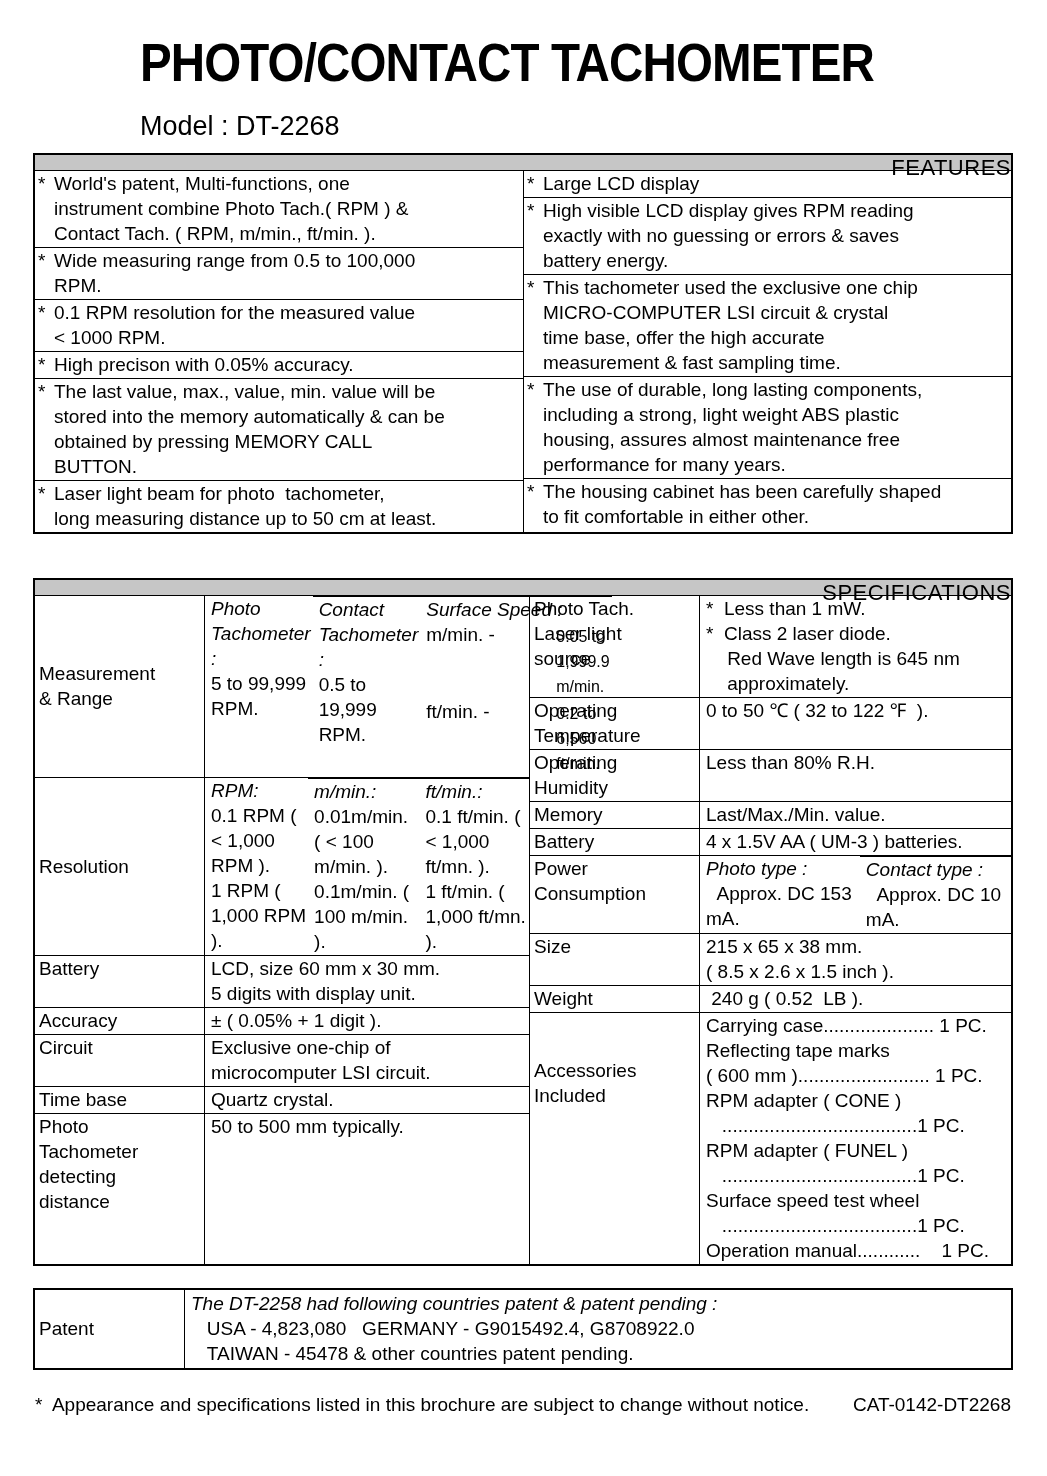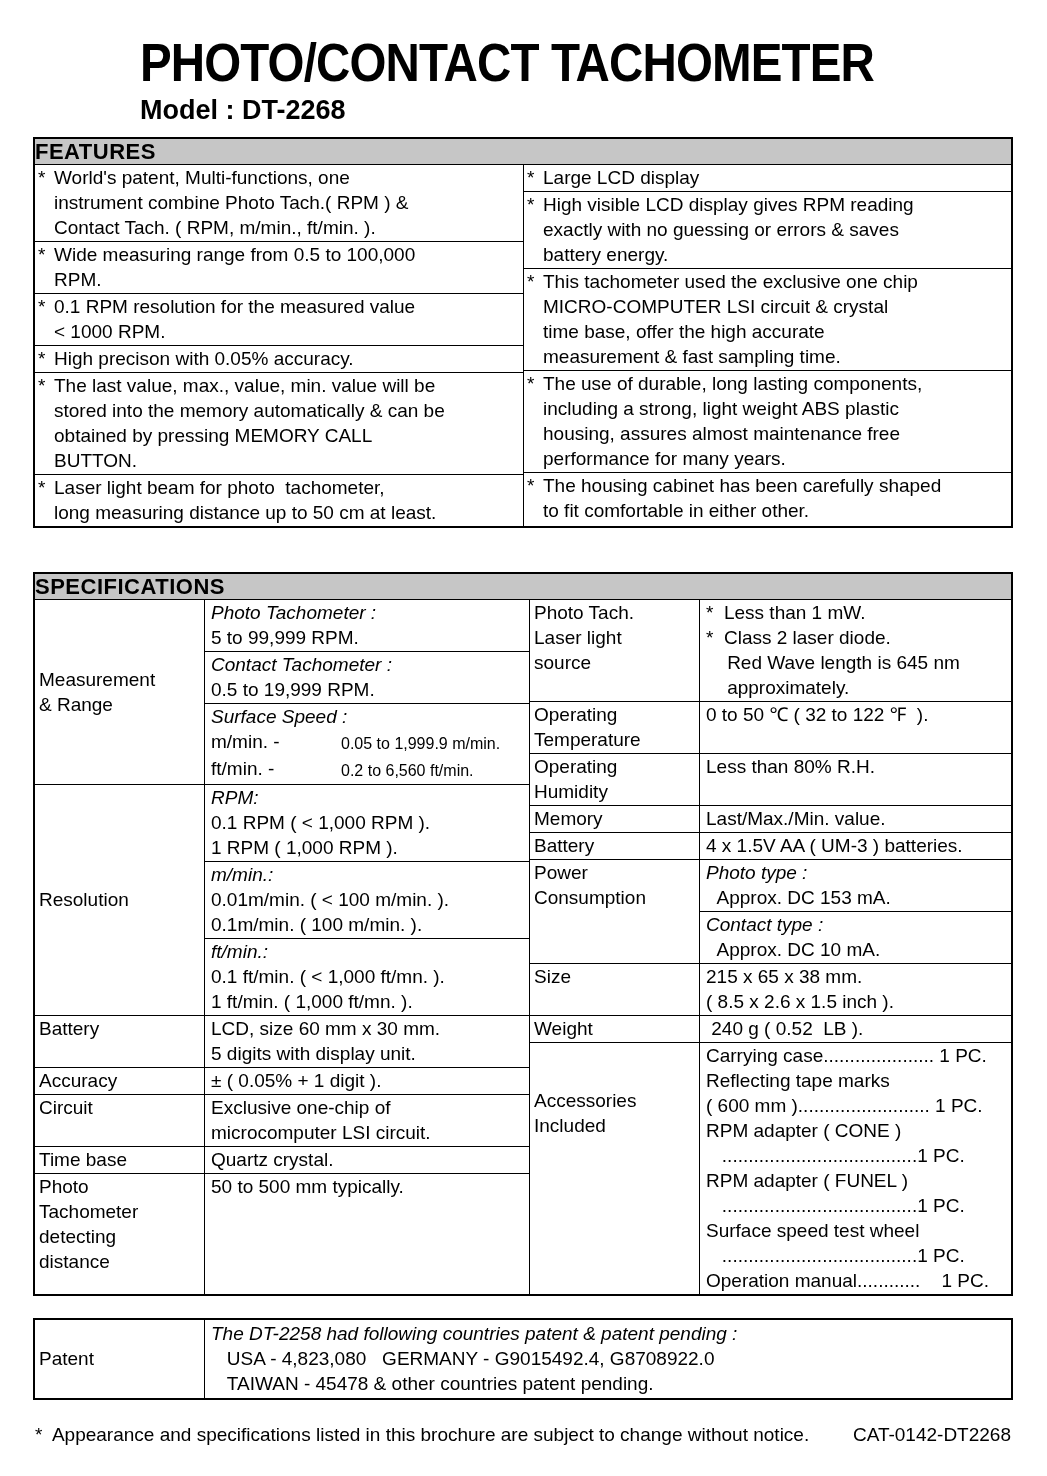--- a/index.html
+++ b/index.html
@@ -9,26 +9,26 @@
     font-family:"Liberation Sans", sans-serif;
     font-size:19px; line-height:25px; color:#000;
   }
   .page { padding:36px 34px 0 33px; width:1047px; height:1476px; }
 
   .title {
     margin-left:107px; font-size:54px; line-height:52px; font-weight:bold;
     letter-spacing:-1px; white-space:nowrap;
     transform:scaleX(0.88); transform-origin:left center;
   }
-  .model { margin:8px 0 0 107px; font-size:27px; line-height:28px; font-weight:bold; }
+  .model { margin:24px 0 0 107px; font-size:27px; line-height:28px; font-weight:normal; }
 
   .btable { border:2px solid #000; margin-top:13px; }
   .band {
-    background:#c6c6c6; border-bottom:1px solid #000; text-align:left;
-    font-size:22px; line-height:26px; height:26px; letter-spacing:0.5px;font-weight:bold;
+    background:#c6c6c6; border-bottom:1px solid #000; text-align:right;
+    font-size:22px; line-height:26px; height:16px; letter-spacing:0.5px;
   }
   .cols { display:flex; align-items:stretch; }
   .half { display:flex; flex-direction:column; }
   .half.lf { width:50%; }
   .half.rt { flex:1; border-left:1px solid #000; }
   .half.splf { width:494px; }
 
   
   .fcell { display:flex; padding:0 4px 1px 3px; }
   .fcell + .fcell { border-top:1px solid #000; }
@@ -39,33 +39,33 @@
   .srow { display:flex; align-items:stretch; }
   .srow + .srow { border-top:1px solid #000; }
   .grow { flex:1; }
   .slabel {
     width:170px; flex:none; border-right:1px solid #000;
     padding:0 2px 1px 4px; white-space:pre-wrap;
   }
   .slabel.vc { display:flex; align-items:center; }
   .slabel.acc { padding-top:45px; }
   .sval { flex:1; padding:0 2px 1px 6px; }
-  .subcol { flex:1; display:flex; flex-direction:column; }
+  .subcol { flex:1; display:flex; flex-direction:row; }
   .subcell { padding:0 2px 1px 6px; }
   .subcell + .subcell { border-top:1px solid #000; }
   .it { font-style:italic; }
   .pre { white-space:pre-wrap; }
   .pair { display:flex; }
   .pair .pl { width:130px; flex:none; }
   .pair .pr { font-size:16px; padding-top:2px; }
 
   
   .patent-table { border:2px solid #000; margin-top:22px; display:flex; }
   .patent-label {
-    width:170px; flex:none; border-right:1px solid #000;
+    width:150px; flex:none; border-right:1px solid #000;
     padding:0 2px 1px 4px; display:flex; align-items:center;
   }
   .patent-val { flex:1; padding:1px 18px 2px 6px; }
 
   .footer { display:flex; justify-content:space-between; margin-top:22px; padding:0 2px; }
   .footer .note { white-space:pre-wrap; }
 </style>
 </head>
 <body>
 

